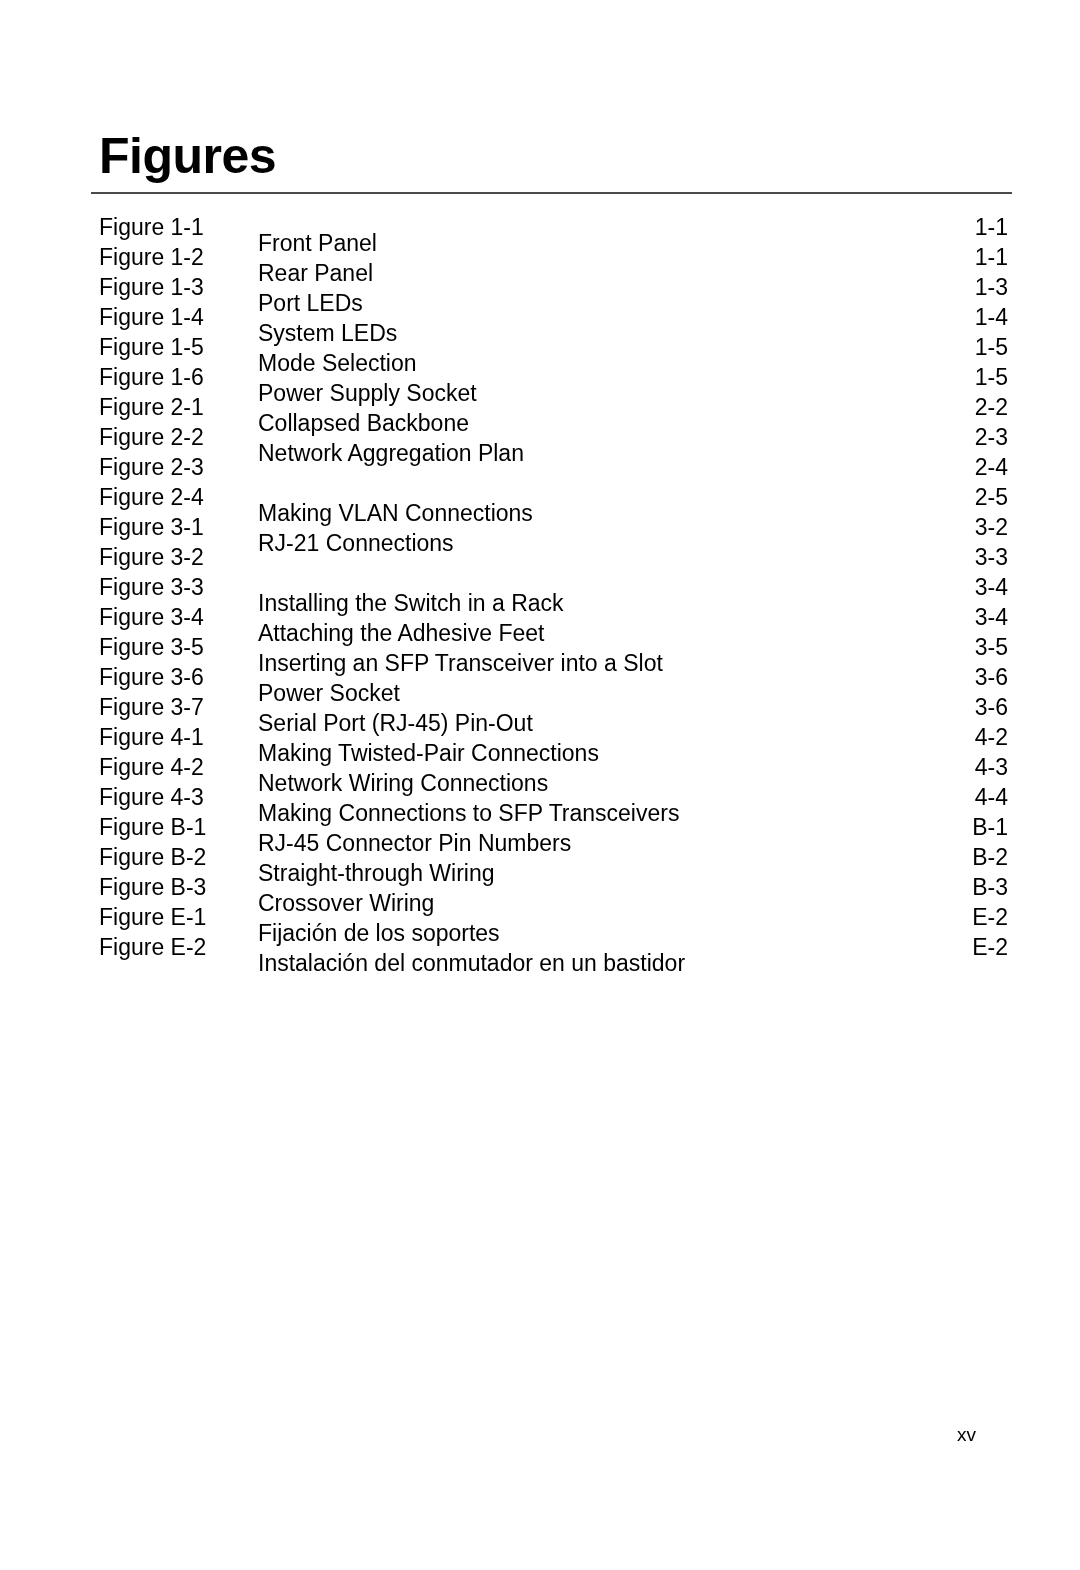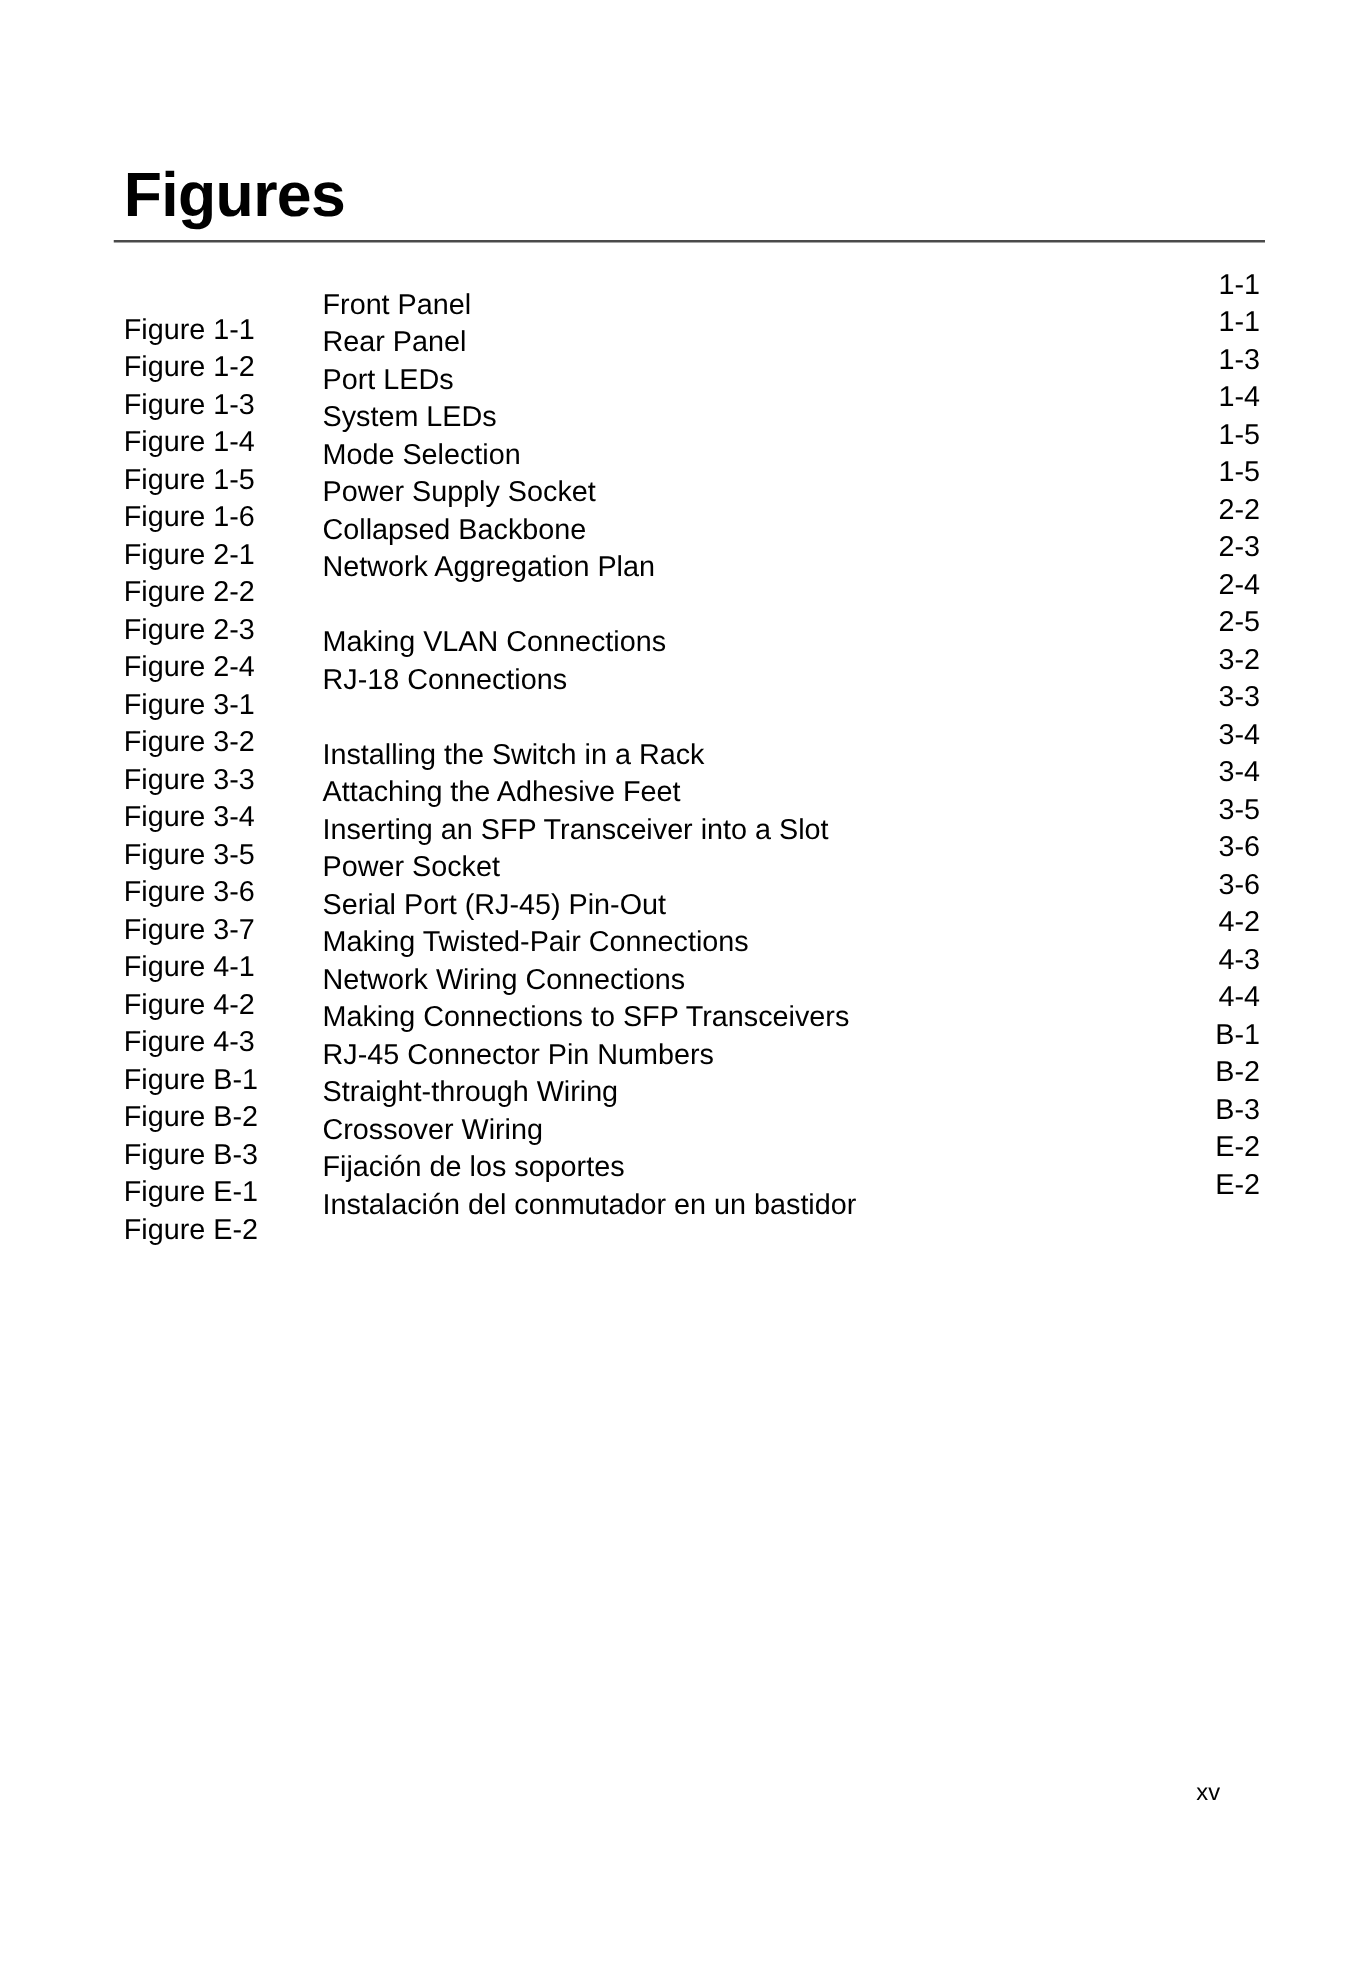--- a/index.html
+++ b/index.html
@@ -47,21 +47,20 @@
     height: 30px;
     line-height: 30px;
     font-size: 23px;
     white-space: nowrap;
   }
   .fig-label {
     position: absolute;
     left: 8px;
     top: 0;
     width: 160px;
-    margin-top: 36px;
   }
   .fig-title {
     position: absolute;
     left: 167px;
     top: 16px;
   }
   .fig-page {
     position: absolute;
     right: 4px;
     top: 0;
@@ -129,21 +128,21 @@
         <span class="fig-label">Figure 2-3</span>
         <span class="fig-page">2-4</span>
       </div>
       <div class="figure-row">
         <span class="fig-label">Figure 2-4</span>
         <span class="fig-title">Making VLAN Connections</span>
         <span class="fig-page">2-5</span>
       </div>
       <div class="figure-row">
         <span class="fig-label">Figure 3-1</span>
-        <span class="fig-title">RJ-18 Connections</span>
+        <span class="fig-title">RJ-21 Connections</span>
         <span class="fig-page">3-2</span>
       </div>
       <div class="figure-row">
         <span class="fig-label">Figure 3-2</span>
         <span class="fig-page">3-3</span>
       </div>
       <div class="figure-row">
         <span class="fig-label">Figure 3-3</span>
         <span class="fig-title">Installing the Switch in a Rack</span>
         <span class="fig-page">3-4</span>

